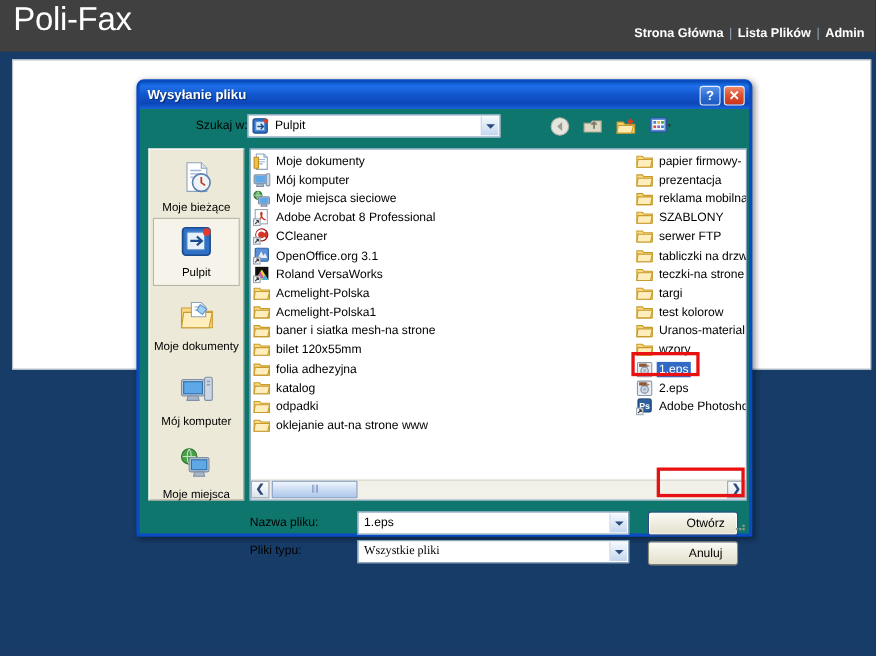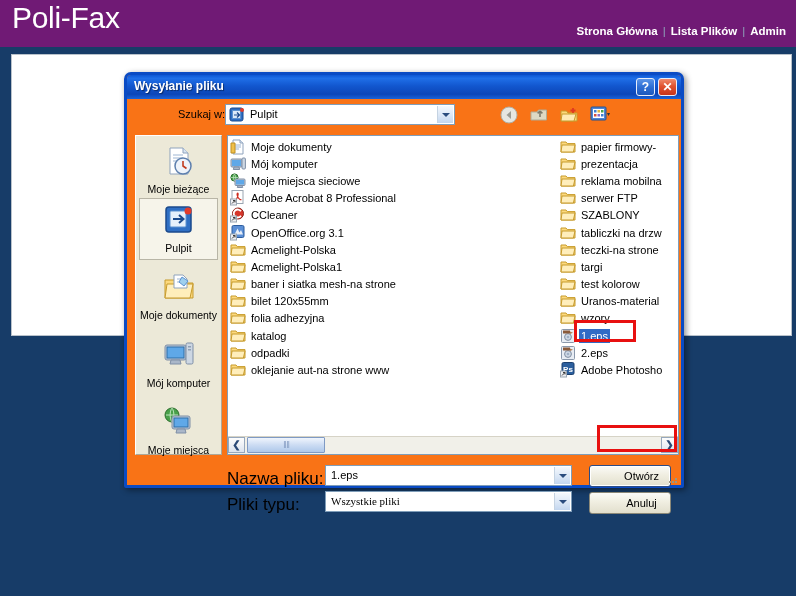--- a/index.html
+++ b/index.html
@@ -18,21 +18,21 @@
   
   #page-bg {
     position: absolute;
     inset: 0;
     background: linear-gradient(180deg,#0d1f35 0px,#0d1f35 46px,#173c68 47px,#173c68 100%);
   }
   #site-header {
     position: absolute;
     left: 0; top: 0;
     width: 796px; height: 47px;
-    background: #701a75;
+    background: #404040;
   }
   #site-title {
     position: absolute;
     left: 12px; top: 1px;
     font-size: 30px;
     font-weight: 400;
     color: #ffffff;
     letter-spacing: -0.3px;
     white-space: nowrap;
   }
@@ -61,21 +61,21 @@
     background: #ffffff;
     border: 1px solid #b9c2cb;
     box-sizing: border-box;
   }
 
   
   #file-dialog {
     position: absolute;
     left: 124px; top: 72px;
     width: 560px; height: 416px;
-    background: #f97316;
+    background: #0f766e;
     border: 3px solid #0a4bc4;
     border-radius: 7px 7px 2px 2px;
     box-sizing: border-box;
     box-shadow: 2px 2px 6px rgba(0,0,0,.45);
   }
   #dialog-titlebar {
     position: relative;
     height: 24px;
     background: linear-gradient(180deg,#0d57d4 0%,#1f6fe8 14%,#1257cf 45%,#0c46b8 80%,#1a63d9 100%);
     border-radius: 4px 4px 0 0;
@@ -220,21 +220,21 @@
     position: absolute;
     left: 0; top: 0;
     right: 0; bottom: 18px;
     overflow: hidden;
   }
   .file-col {
     position: absolute;
     top: 2px;
   }
   #col-1 { left: 2px; width: 215px; }
-  #col-2 { left: 332px; width: 120px; text-align: center; }
+  #col-2 { left: 350px; width: 120px; text-align: center; }
   .file-row {
     height: 17.2px;
     display: flex;
     align-items: center;
     white-space: nowrap;
     overflow: hidden;
     cursor: default;
   }
   .file-row .fi {
     width: 16px; height: 16px;
@@ -293,21 +293,21 @@
     left: 0; right: 0; top: 1px;
     text-align: center;
     font-size: 8px;
     color: #7d96bd;
     letter-spacing: -1px;
   }
 
   
   .bot-label {
     position: absolute;
-    font-size: 17px;
+    font-size: 11px;
     color: #000;
     white-space: nowrap;
   }
   #lbl-filename { left: 100px; top: 394px; }
   #lbl-filetype { left: 100px; top: 420px; }
   .bot-combo {
     position: absolute;
     left: 198px;
     width: 247px; height: 21px;
     background: #ffffff;
@@ -556,20 +556,31 @@
             <span class="fi"><svg width="16" height="16" viewBox="0 0 16 16">
                 <rect x="2" y="0.5" width="12" height="12" rx="1.5" fill="#5b8fd6" stroke="#2c5c9e"></rect>
                 <path d="M4.5 9.5l3-6 2 4 1.5-2.5 2 4.5z" fill="#e8eef7"></path>
                 <rect x="0.5" y="9" width="6" height="6" fill="#eef0f4" stroke="#9aa5b1"></rect>
                 <path d="M2 13.5l3-3m0 0v2m0-2h-2" stroke="#3a3a3a" stroke-width="1"></path>
               </svg></span>
             <span class="fn">OpenOffice.org 3.1</span>
           </div>
           <div class="file-row">
             <span class="fi"><svg width="16" height="16" viewBox="0 0 16 16">
+                <rect x="2" y="0.5" width="12" height="12" fill="#101010"></rect>
+                <path d="M2 12.5L8 3l6 9.5z" fill="#e8d53a"></path>
+                <path d="M3 11l4-6 3 6z" fill="#d64aa0"></path>
+                <path d="M8 12.5l3-5 3 5z" fill="#49b0d6"></path>
+                <rect x="0.5" y="9" width="6" height="6" fill="#eef0f4" stroke="#9aa5b1"></rect>
+                <path d="M2 13.5l3-3m0 0v2m0-2h-2" stroke="#3a3a3a" stroke-width="1"></path>
+              </svg></span>
+            <span class="fn">Roland VersaWorks</span>
+          </div>
+          <div class="file-row">
+            <span class="fi"><svg width="16" height="16" viewBox="0 0 16 16">
                 <path d="M1 3h5l1.3 1.6H15V13H1z" fill="#fcd97e" stroke="#c79b2c"></path>
                 <path d="M2 6h13l-1.6 7H1z" fill="#ffeebb" stroke="#c79b2c"></path>
               </svg></span>
             <span class="fn">Acmelight-Polska</span>
           </div>
           <div class="file-row">
             <span class="fi"><svg width="16" height="16" viewBox="0 0 16 16">
                 <path d="M1 3h5l1.3 1.6H15V13H1z" fill="#fcd97e" stroke="#c79b2c"></path>
                 <path d="M2 6h13l-1.6 7H1z" fill="#ffeebb" stroke="#c79b2c"></path>
               </svg></span>
@@ -638,28 +649,28 @@
                 <path d="M1 3h5l1.3 1.6H15V13H1z" fill="#fcd97e" stroke="#c79b2c"></path>
                 <path d="M2 6h13l-1.6 7H1z" fill="#ffeebb" stroke="#c79b2c"></path>
               </svg></span>
             <span class="fn">reklama mobilna</span>
           </div>
           <div class="file-row">
             <span class="fi"><svg width="16" height="16" viewBox="0 0 16 16">
                 <path d="M1 3h5l1.3 1.6H15V13H1z" fill="#fcd97e" stroke="#c79b2c"></path>
                 <path d="M2 6h13l-1.6 7H1z" fill="#ffeebb" stroke="#c79b2c"></path>
               </svg></span>
+            <span class="fn">SZABLONY</span>
+          </div>
+          <div class="file-row">
+            <span class="fi"><svg width="16" height="16" viewBox="0 0 16 16">
+                <path d="M1 3h5l1.3 1.6H15V13H1z" fill="#fcd97e" stroke="#c79b2c"></path>
+                <path d="M2 6h13l-1.6 7H1z" fill="#ffeebb" stroke="#c79b2c"></path>
+              </svg></span>
             <span class="fn">serwer FTP</span>
-          </div>
-          <div class="file-row">
-            <span class="fi"><svg width="16" height="16" viewBox="0 0 16 16">
-                <path d="M1 3h5l1.3 1.6H15V13H1z" fill="#fcd97e" stroke="#c79b2c"></path>
-                <path d="M2 6h13l-1.6 7H1z" fill="#ffeebb" stroke="#c79b2c"></path>
-              </svg></span>
-            <span class="fn">SZABLONY</span>
           </div>
           <div class="file-row">
             <span class="fi"><svg width="16" height="16" viewBox="0 0 16 16">
                 <path d="M1 3h5l1.3 1.6H15V13H1z" fill="#fcd97e" stroke="#c79b2c"></path>
                 <path d="M2 6h13l-1.6 7H1z" fill="#ffeebb" stroke="#c79b2c"></path>
               </svg></span>
             <span class="fn">tabliczki na drzw</span>
           </div>
           <div class="file-row">
             <span class="fi"><svg width="16" height="16" viewBox="0 0 16 16">

